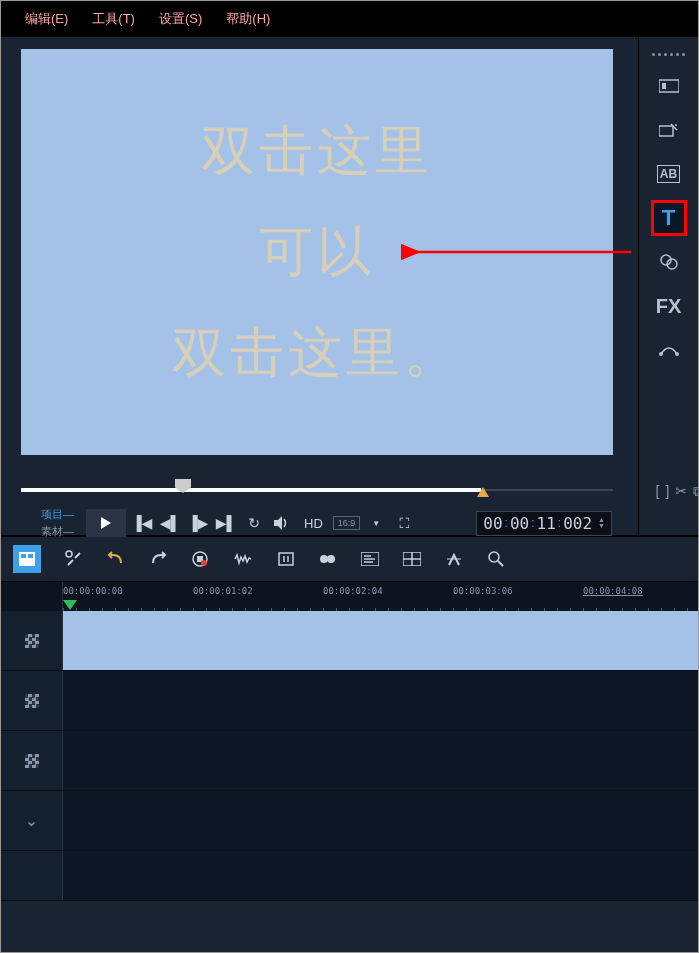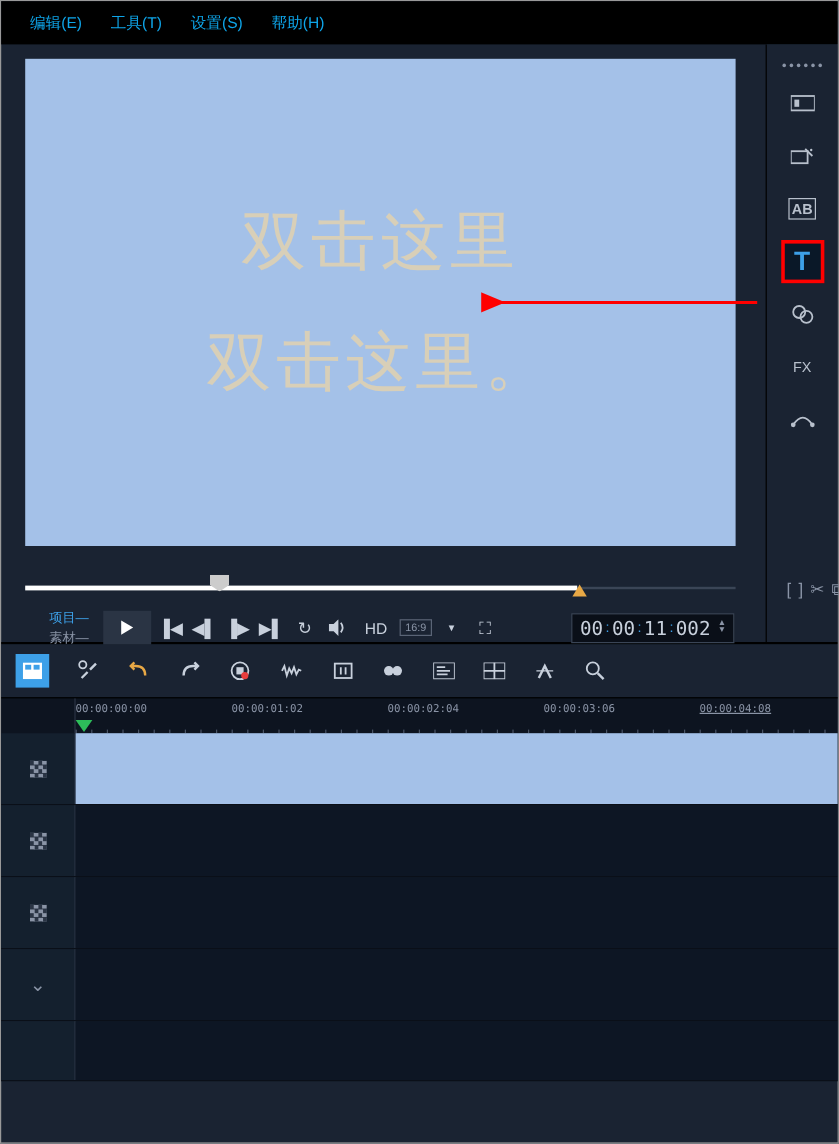--- a/index.html
+++ b/index.html
@@ -1,19 +1,19 @@
 <!DOCTYPE html>
 <html><head>
 <meta charset="utf-8">
 <style>
 * { margin: 0; padding: 0; box-sizing: border-box; }
 body { background: #fff; font-family: Arial, sans-serif; overflow: hidden; }
 .window { width: 699px; height: 953px; position: relative; border: 1px solid #999; box-shadow: 3px 3px 6px rgba(0,0,0,0.3); background: #1a2332; }
 .menubar { height: 36px; background: #000; display: flex; align-items: center; padding-left: 24px; gap: 24px; }
-.menu-item { color: #0ea5e9; font-size: 13px; cursor: pointer; }
+.menu-item { color: #fca5a5; font-size: 13px; cursor: pointer; }
 .main-area { display: flex; height: 498px; }
 .preview-zone { flex: 1; padding: 12px 6px 6px 20px; position: relative; }
 .preview-canvas { width: 592px; height: 406px; background: #a4c1e8; display: flex; flex-direction: column; align-items: center; justify-content: center; gap: 28px; position: relative; }
 .title-text { font-family: serif; font-size: 54px; color: #d8cfb8; letter-spacing: 4px; }
 .arrow { position: absolute; top: 236px; left: 400px; pointer-events: none; }
 .slider-row { position: relative; height: 30px; margin-top: 16px; width: 592px; }
 .slider-track { position: absolute; top: 18px; left: 0; right: 0; height: 2px; background: #3a4556; }
 .slider-filled { position: absolute; top: 17px; left: 0; width: 460px; height: 4px; background: #fff; }
 .slider-handle { position: absolute; top: 8px; left: 154px; width: 16px; height: 14px; background: #ccc; clip-path: polygon(0 0, 100% 0, 100% 60%, 50% 100%, 0 60%); }
 .end-handle { position: absolute; top: 16px; left: 456px; width: 0; height: 0; border-left: 6px solid transparent; border-right: 6px solid transparent; border-bottom: 10px solid #e8a845; }
@@ -69,20 +69,21 @@
     <span class="menu-item">编辑(E)</span>
     <span class="menu-item">工具(T)</span>
     <span class="menu-item">设置(S)</span>
     <span class="menu-item">帮助(H)</span>
   </div>
 
   <div class="main-area">
     <div class="preview-zone">
       <div class="preview-canvas">
         <div class="title-text">双击这里</div>
+        <div class="title-text">可以</div>
         <div class="title-text">双击这里。</div>
       </div>
       <div class="slider-row">
         <div class="slider-track"></div>
         <div class="slider-filled"></div>
         <div class="slider-handle"></div>
         <div class="end-handle"></div>
         <div class="marker-icons">
           <span>[</span>
           <span>]</span>
@@ -159,21 +160,21 @@
       <div class="tool-btn highlighted">
         <span class="t-icon">T</span>
       </div>
       <div class="tool-btn">
         <svg width="20" height="18" viewBox="0 0 20 18">
             <circle cx="7" cy="7" r="5" fill="none" stroke="#b8c0cc" stroke-width="1.5"></circle>
             <circle cx="13" cy="11" r="5" fill="none" stroke="#b8c0cc" stroke-width="1.5"></circle>
           </svg>
       </div>
       <div class="tool-btn">
-        <span style="font-weight:normal;font-size:12px;">FX</span>
+        <span style="font-weight:bold;font-size:20px;">FX</span>
       </div>
       <div class="tool-btn">
         <svg width="20" height="16" viewBox="0 0 20 16">
             <path d="M2,12 Q10,0 18,12" fill="none" stroke="#b8c0cc" stroke-width="1.5"></path>
             <circle cx="2" cy="12" r="2" fill="#b8c0cc"></circle>
             <circle cx="18" cy="12" r="2" fill="#b8c0cc"></circle>
           </svg>
       </div>
     </div>
   </div>

